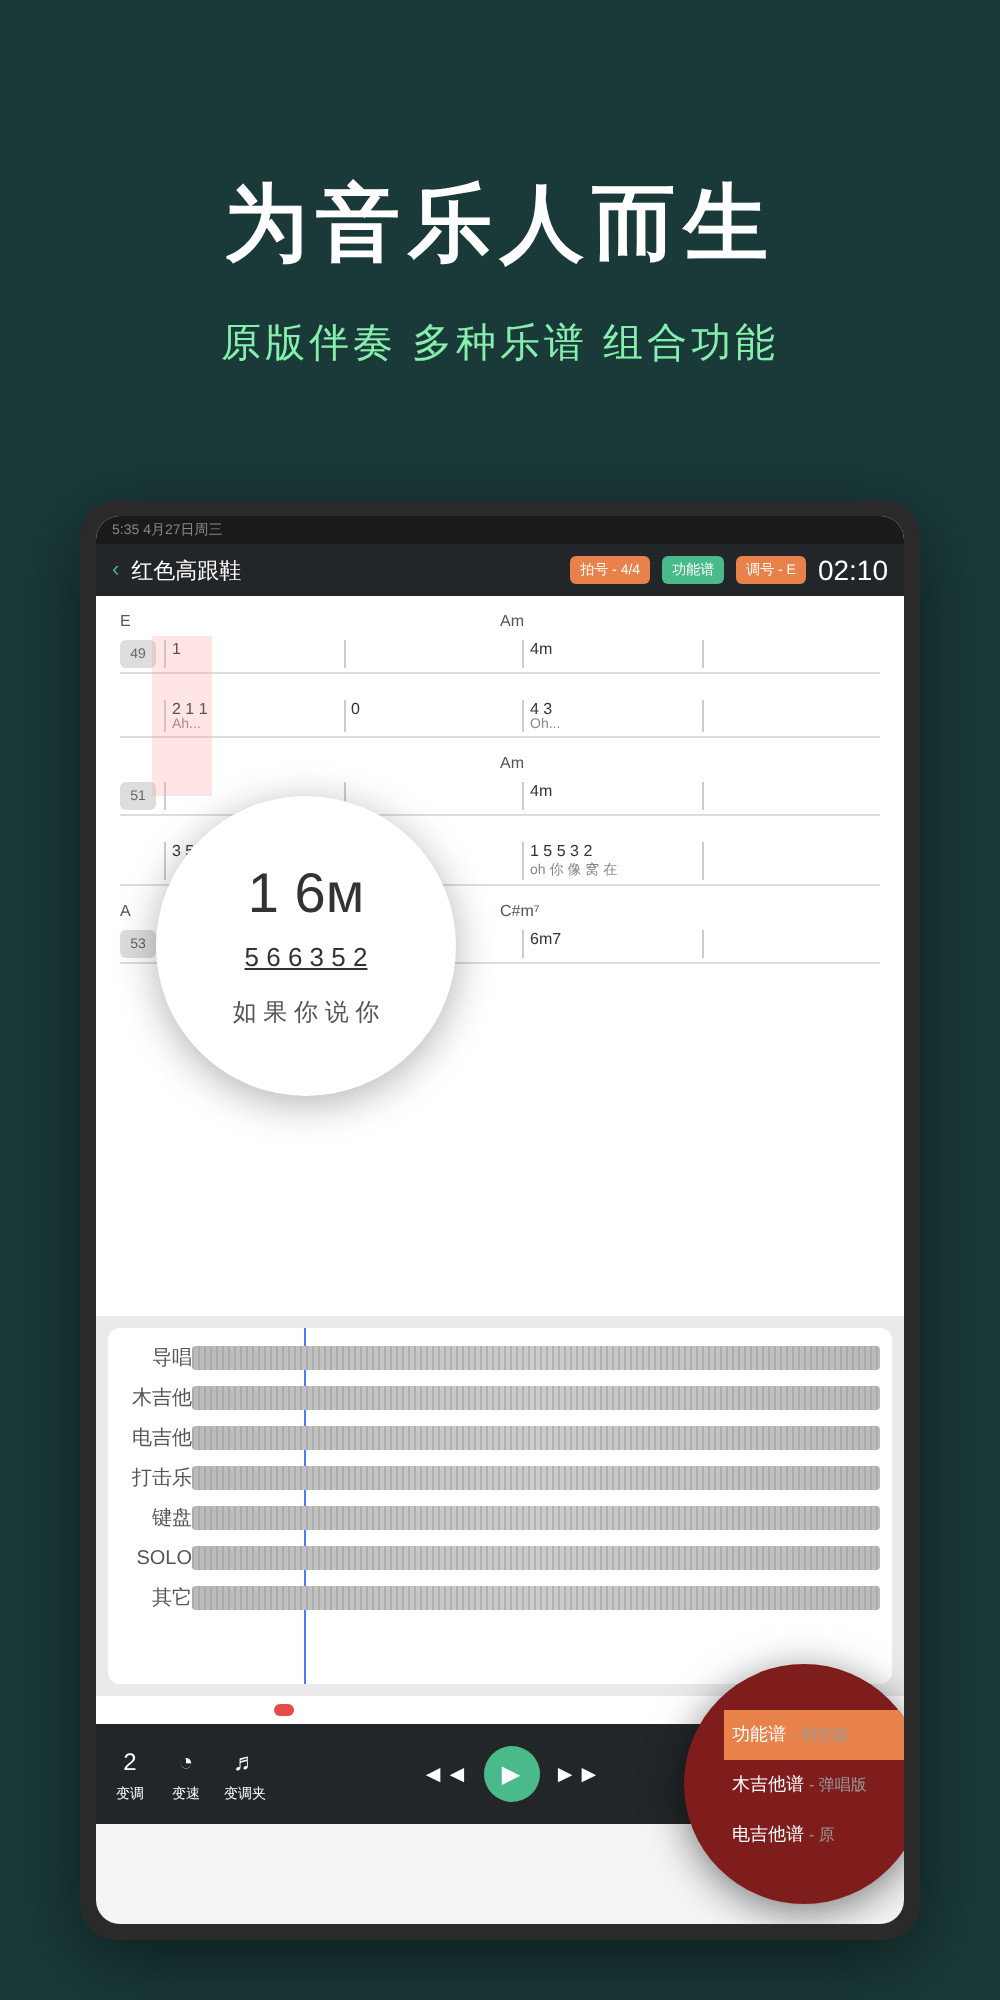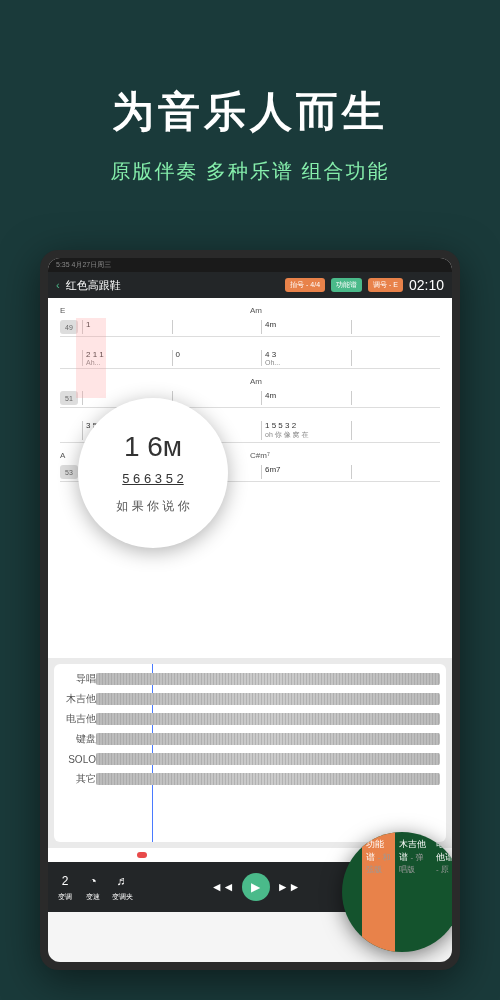--- a/index.html
+++ b/index.html
@@ -35,21 +35,21 @@
 .track-label{width:36px;font-size:10px;color:#555;text-align:right;padding-right:0}
 .track-wave{flex:1;height:12px;background:linear-gradient(90deg,#bbb 0%,#ccc 50%,#bbb 100%);border-radius:2px;position:relative;overflow:hidden}
 .track-wave::before{content:"";position:absolute;inset:0;background:repeating-linear-gradient(90deg,#999 0,#999 1px,transparent 1px,transparent 3px);opacity:.5}
 .playhead{position:absolute;left:25%;top:0;bottom:0;width:1px;background:#4a7aff}
 .scrub{height:14px;background:#fff;position:relative}
 .scrub-dot{position:absolute;left:22%;top:4px;width:10px;height:6px;background:#e84a4a;border-radius:3px}
 .controls{height:50px;background:#232628;display:flex;align-items:center;padding:0 8px;gap:10px}
 .ctrl{display:flex;flex-direction:column;align-items:center;color:#fff;font-size:7px;gap:2px}
 .ctrl-icon{width:18px;height:18px;display:flex;align-items:center;justify-content:center;font-size:12px;color:#fff}
 .play-btn{width:28px;height:28px;background:#4aba8a;border-radius:50%;display:flex;align-items:center;justify-content:center;color:#fff;font-size:12px}
-.popup{position:absolute;right:-10px;bottom:10px;width:120px;height:120px;background:#14532d;border-radius:50%;box-shadow:0 4px 20px rgba(0,0,0,.5);overflow:hidden;display:flex;flex-direction:row;justify-content:center;padding-left:20px}
+.popup{position:absolute;right:-10px;bottom:10px;width:120px;height:120px;background:#7f1d1d;border-radius:50%;box-shadow:0 4px 20px rgba(0,0,0,.5);overflow:hidden;display:flex;flex-direction:column;justify-content:center;padding-left:20px}
 .popup-item{font-size:9px;color:#fff;padding:6px 4px}
 .popup-item.active{background:#e8824a}
 .popup-item .sub{color:#999;font-size:8px}
 </style>
 </head>
 <body>
 
 <div class="hero">
   <div class="hero-title">为音乐人而生</div>
   <div class="hero-sub">原版伴奏  多种乐谱  组合功能</div>
@@ -153,20 +153,24 @@
           </div>
           <div class="track">
             <div class="track-label">木吉他</div>
             <div class="track-wave"></div>
           </div>
           <div class="track">
             <div class="track-label">电吉他</div>
             <div class="track-wave"></div>
           </div>
           <div class="track">
+            <div class="track-label">打击乐</div>
+            <div class="track-wave"></div>
+          </div>
+          <div class="track">
             <div class="track-label">键盘</div>
             <div class="track-wave"></div>
           </div>
           <div class="track">
             <div class="track-label">SOLO</div>
             <div class="track-wave"></div>
           </div>
           <div class="track">
             <div class="track-label">其它</div>
             <div class="track-wave"></div>

